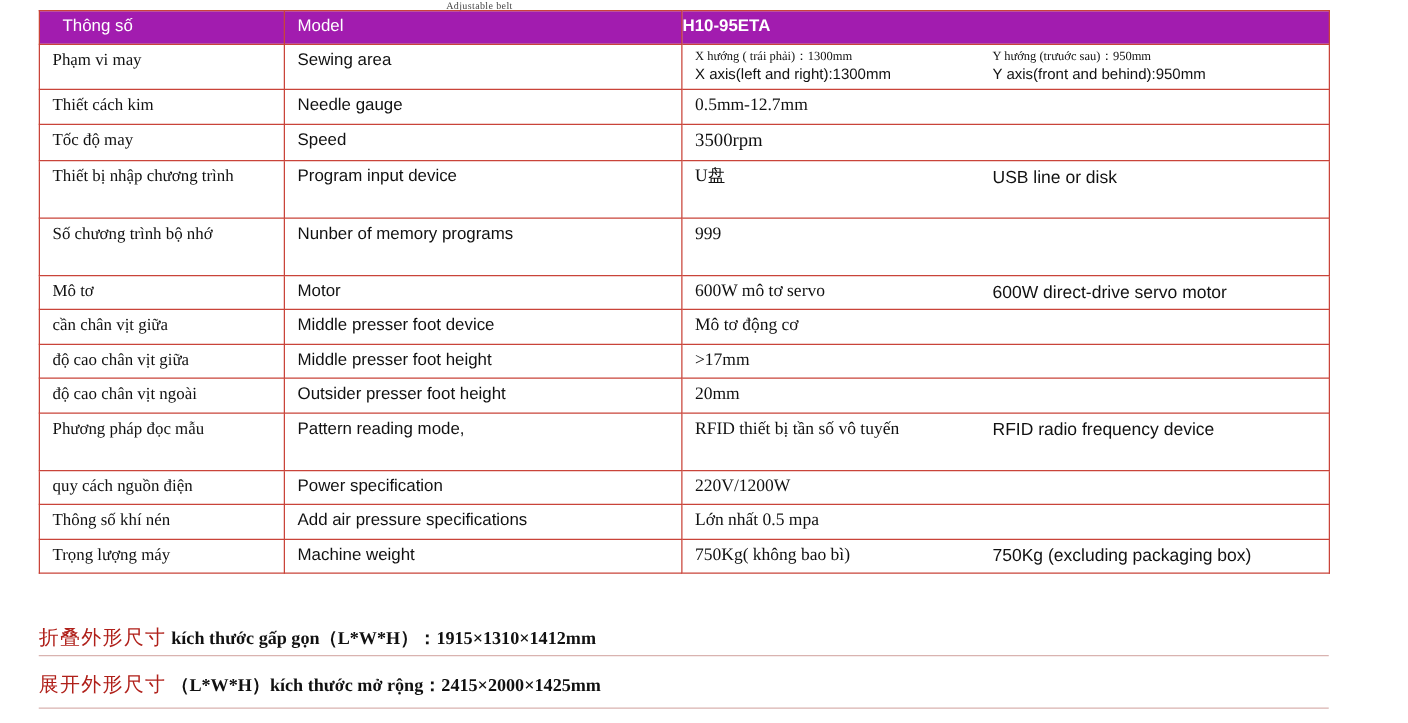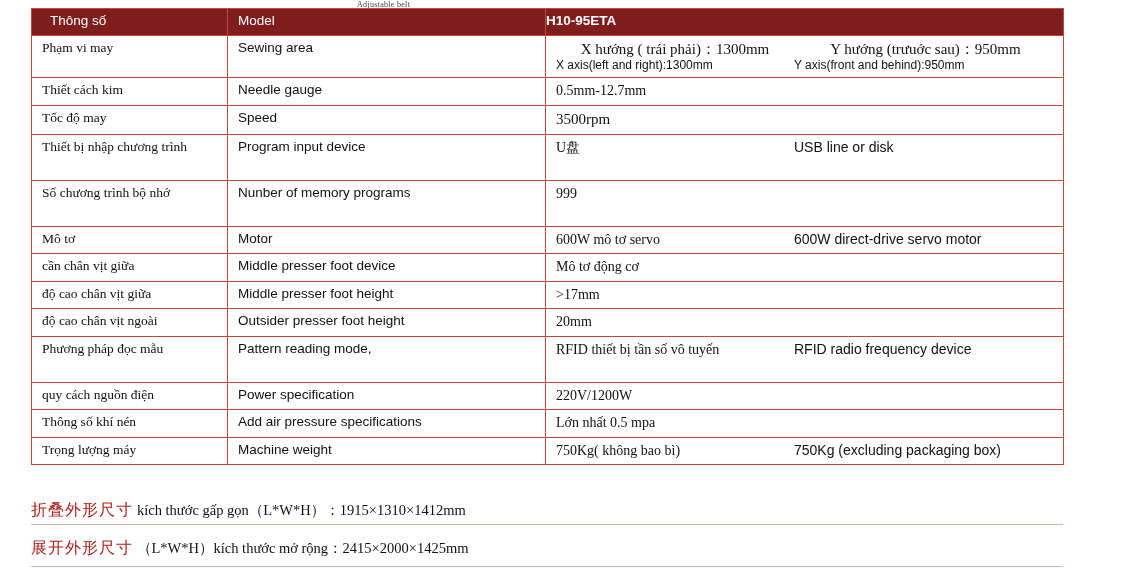--- a/index.html
+++ b/index.html
@@ -41,21 +41,21 @@
   table.spec td, table.spec th {
     border: 1px solid #c9443a;
     vertical-align: top;
     padding: 4px 6px 5px 10px;
     font-size: 13.5px;
     line-height: 1.25;
     font-weight: normal;
     text-align: left;
   }
   thead th {
-    background: #7f1d1d;
+    background: #a21caf;
     color: #ffffff;
     font-weight: bold;
     font-size: 15px;
     padding-top: 6px;
     padding-bottom: 7px;
     border: 1px solid #c0201b;
   }
   thead th.c1 { padding-left: 18px; }
   thead th.c3 { text-align: left; padding-left: 0; font-weight: bold; }
   col.c1 { width: 196px; }
@@ -81,24 +81,23 @@
   }
   .row-tall td { height: 36px; }
   tr.r-area td.c3 { padding-top: 4px; }
   .axis-block {
     display: flex;
     align-items: flex-start;
   }
   .axis-a { width: 238px; flex: 0 0 238px; }
   .axis-b { flex: 1 1 auto; }
   .axis-line1 {
-    font-size: 15px;
+    font-size: 10px;
     font-family: "Liberation Serif", serif;
     line-height: 1.2;
-    text-align: center;
   }
   .axis-line2 {
     font-size: 12px;
     font-family: "Liberation Sans", sans-serif;
     line-height: 1.2;
   }
   .big-val {
     font-size: 15px;
   }
   .footer-row {
@@ -111,20 +110,21 @@
   .footer-row.f2 { top: 538px; }
   .cn-label {
     color: #b0201a;
     font-size: 16px;
     letter-spacing: 1px;
   }
   .vn-text {
     color: #111;
     font-size: 14.5px;
     margin-left: 4px;
+    font-weight: bold;
   }
   .hr-line {
     position: absolute;
     left: 18px;
     width: 1032px;
     height: 1px;
     background: #d9b3b0;
   }
   .hr-line.h1 { top: 524px; }
   .hr-line.h2 { top: 566px; }

